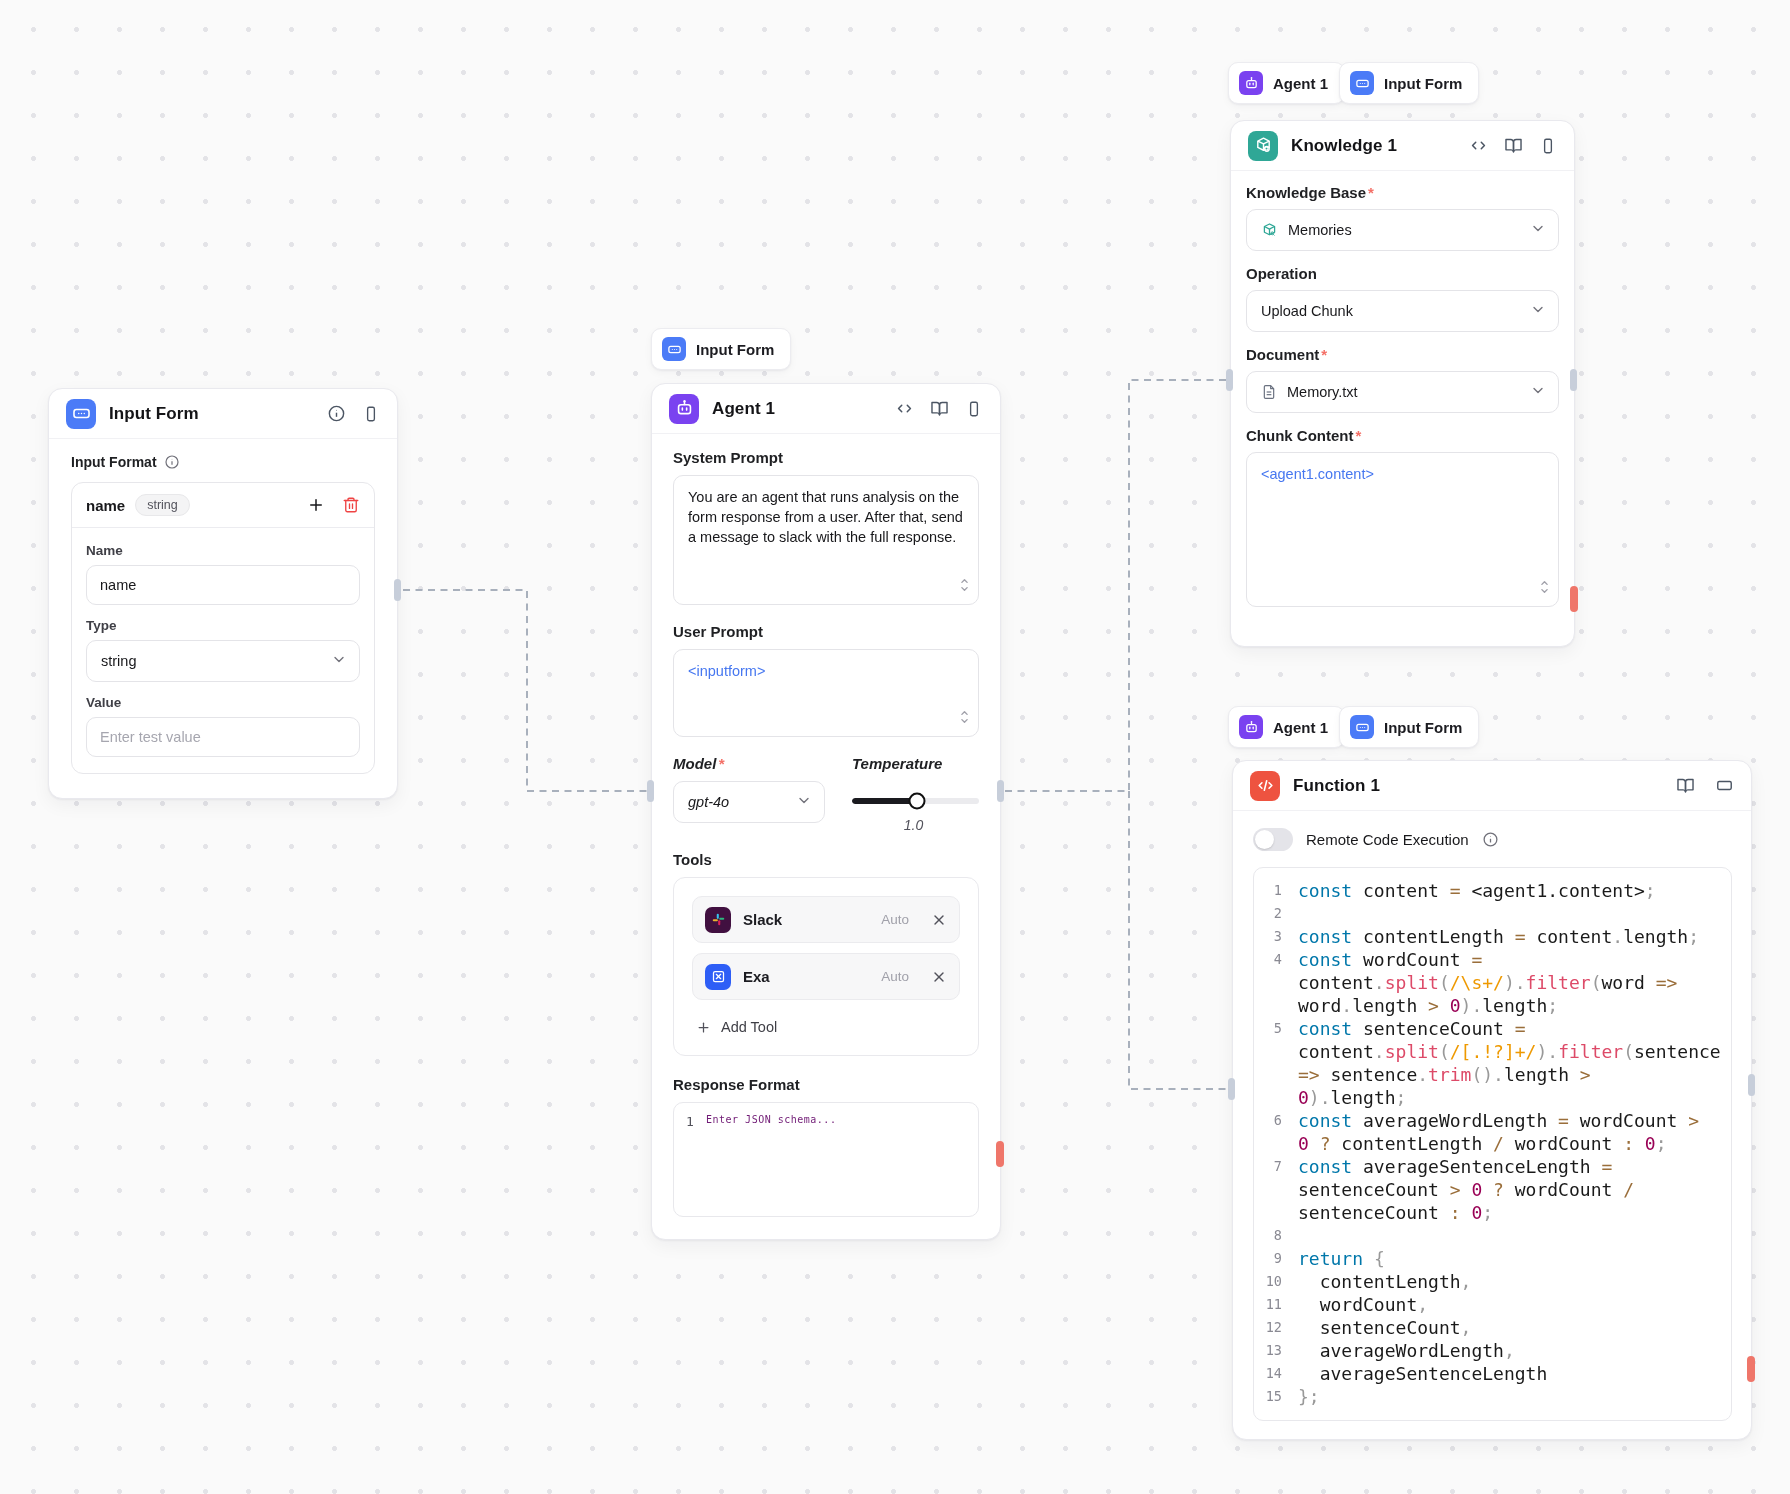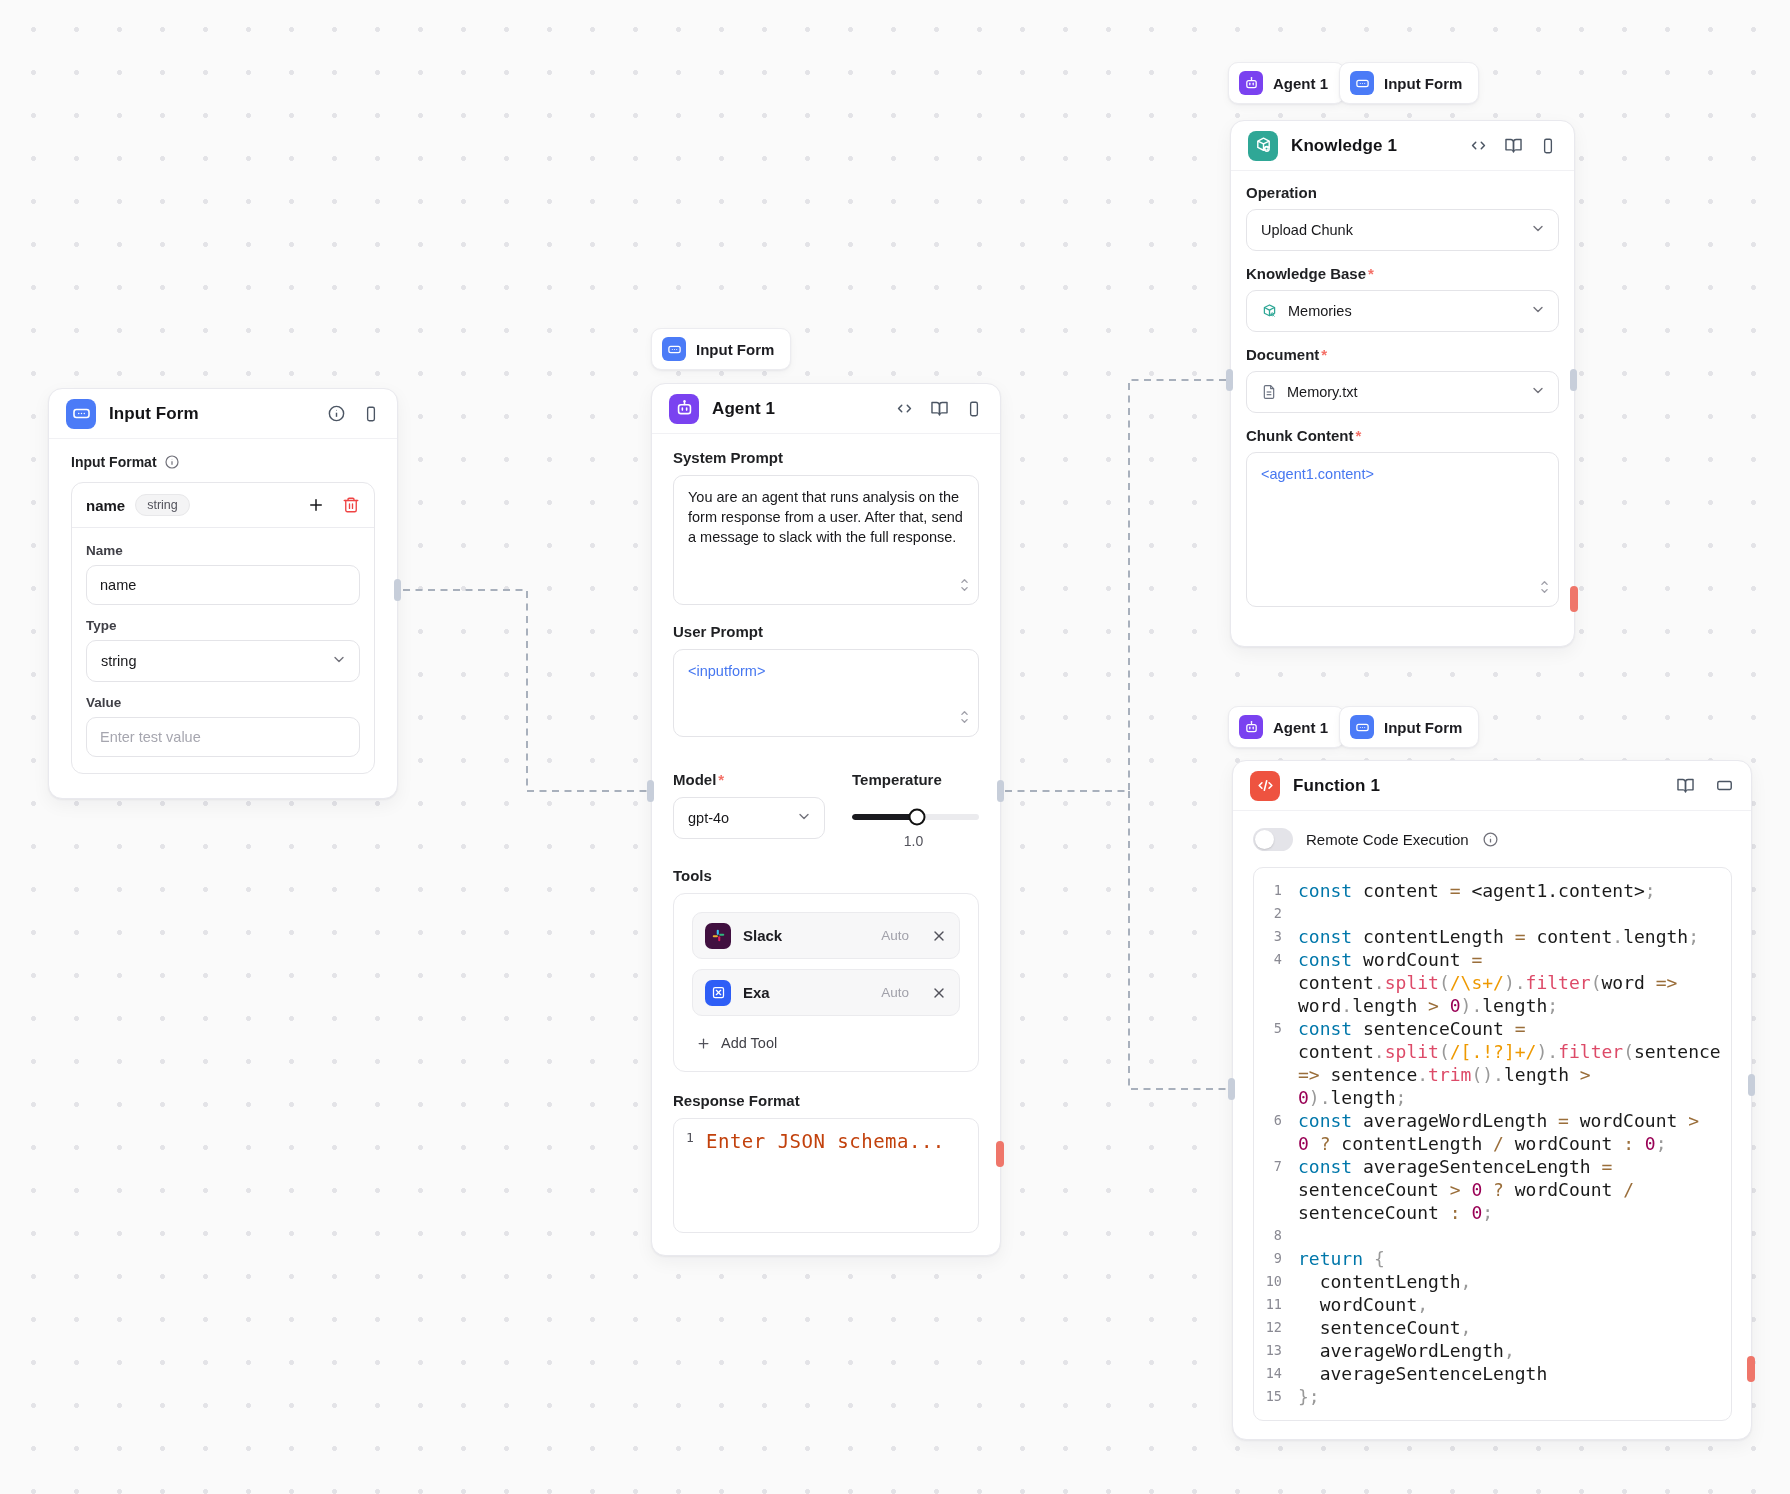--- a/index.html
+++ b/index.html
@@ -72,39 +72,39 @@
   .if-fields { padding:2px 14px 16px; }
   .if-fields .sub-label { display:block; margin:13px 0 7px; }
 
   
   #node-agent { left:651px; top:383px; width:350px; min-height:817px; padding-bottom:22px; }
   #node-agent .body { padding:15px 21px 0; }
   .sec-label { margin:18px 0 9px; }
   .sec-label.first { margin-top:0; }
   #sys-prompt { height:130px; font-size:14.5px; }
   #user-prompt { height:88px; font-size:14.5px; }
-  .model-row { display:flex; margin-top:34px; }
+  .model-row { display:flex; margin-top:18px;font-style:italic; }
   .model-col { width:152px; flex:0 0 auto; }
   .model-col .label { display:block; margin-bottom:9px; }
   .temp-col { flex:1; padding-left:27px; }
   .temp-col .label { display:block; margin-bottom:20px; }
   .slider { position:relative; height:18px; display:flex; align-items:center; cursor:pointer; }
   .slider .track { width:100%; height:6px; border-radius:3px; background:#ebebee; overflow:hidden; }
   .slider .fill { width:51%; height:100%; background:#1a1a1f; border-radius:3px; }
   .slider .thumb { position:absolute; left:51%; top:50%; transform:translate(-50%,-50%); width:17px; height:17px; border-radius:50%; background:#fff; border:2.5px solid #111; }
   .temp-value { font-size:14px; color:#52525b; margin-top:7px; margin-left:calc(51% - 13px); }
   .tools-card { border:1px solid #e9e9ed; border-radius:12px; padding:18px; }
   .tool-row { display:flex; align-items:center; gap:12px; height:47px; padding:0 12px; background:#f7f7f8; border:1px solid #ebebee; border-radius:10px; margin-bottom:10px; }
   .tool-icon { width:26px; height:26px; border-radius:7px; display:flex; align-items:center; justify-content:center; flex:0 0 auto; }
   .tool-name { font-size:15px; font-weight:700; flex:1; color:#1c1c21; }
   .tool-mode { font-size:13.5px; color:#a1a1aa; margin-right:10px; }
   .add-tool { display:flex; align-items:center; gap:10px; padding:9px 4px 2px; font-size:14.5px; color:#3f3f46; cursor:pointer; }
   .rf-box { display:flex; border:1px solid #e8e8ec; border-radius:10px; height:115px; padding-top:11px; font-family:"DejaVu Sans Mono", monospace; }
   .rf-gutter { width:32px; text-align:center; font-size:13px; color:#52525b; flex:0 0 auto; }
-  .rf-ph { font-size:19px; color:#c2410c; letter-spacing:.5px; }
+  .rf-ph { font-size:10px; color:#701a75; letter-spacing:.5px; }
 
   
   #node-knowledge { left:1230px; top:120px; width:345px; min-height:527px; padding-bottom:20px; }
   #node-knowledge .body { padding:13px 15px 0; }
   .k-group .label { display:block; margin:14px 0 8px; }
   .k-group:first-child .label { margin-top:0; }
   #chunk-ta { height:155px; font-size:14.5px; }
 
   
   #node-function { left:1232px; top:760px; width:520px; min-height:648px; padding-bottom:18px; }
@@ -421,47 +421,47 @@
       </span>
       <span class="icon-btn">
         <svg width="18" height="18" viewBox="0 0 24 24" fill="none" stroke="currentColor" stroke-width="1.8">
             <rect x="7.5" y="3" width="9" height="18" rx="2.2"></rect>
           </svg>
       </span>
     </span>
   </div>
   <div class="body">
     <div class="k-group">
-      <span class="label">Operation</span>
-      <div class="select">
-        <span>Upload Chunk</span>
-        <span class="chev"><svg width="16" height="16" viewBox="0 0 24 24" fill="none" stroke="currentColor" stroke-width="2" stroke-linecap="round" stroke-linejoin="round">
-              <polyline points="6 9 12 15 18 9"></polyline>
-            </svg></span>
-      </div>
-    </div>
-    <div class="k-group">
       <span class="label"><span>Knowledge Base</span><span class="req">*</span></span>
       <div class="select">
         <span style="color:#2fa796; display:flex;">
           <svg width="17" height="17" viewBox="0 0 24 24" fill="none" stroke="currentColor" stroke-width="1.8" stroke-linejoin="round">
               <path d="M12 2.8l7.2 3.6v8L12 18 4.8 14.4v-8z"></path>
               <path d="M4.8 6.4L12 10l7.2-3.6"></path>
               <path d="M12 10v8"></path>
               <circle cx="16" cy="16" r="2" stroke-width="1.4"></circle>
               <line x1="17.5" y1="17.5" x2="19" y2="19" stroke-width="1.4"></line>
             </svg>
         </span>
         <span>Memories</span>
         <span class="chev"><svg width="16" height="16" viewBox="0 0 24 24" fill="none" stroke="currentColor" stroke-width="2" stroke-linecap="round" stroke-linejoin="round">
               <polyline points="6 9 12 15 18 9"></polyline>
             </svg></span>
       </div>
     </div>
     <div class="k-group">
+      <span class="label">Operation</span>
+      <div class="select">
+        <span>Upload Chunk</span>
+        <span class="chev"><svg width="16" height="16" viewBox="0 0 24 24" fill="none" stroke="currentColor" stroke-width="2" stroke-linecap="round" stroke-linejoin="round">
+              <polyline points="6 9 12 15 18 9"></polyline>
+            </svg></span>
+      </div>
+    </div>
+    <div class="k-group">
       <span class="label"><span>Document</span><span class="req">*</span></span>
       <div class="select">
         <span style="color:#6b7280; display:flex;">
           <svg width="16" height="16" viewBox="0 0 24 24" fill="none" stroke="currentColor" stroke-width="1.8" stroke-linejoin="round">
               <path d="M14.5 2.5H6.8A1.8 1.8 0 0 0 5 4.3v15.4a1.8 1.8 0 0 0 1.8 1.8h10.4a1.8 1.8 0 0 0 1.8-1.8V7z"></path>
               <path d="M14.5 2.5V7H19"></path>
               <line x1="8.5" y1="12" x2="15.5" y2="12"></line>
               <line x1="8.5" y1="16" x2="15.5" y2="16"></line>
             </svg>
         </span>

